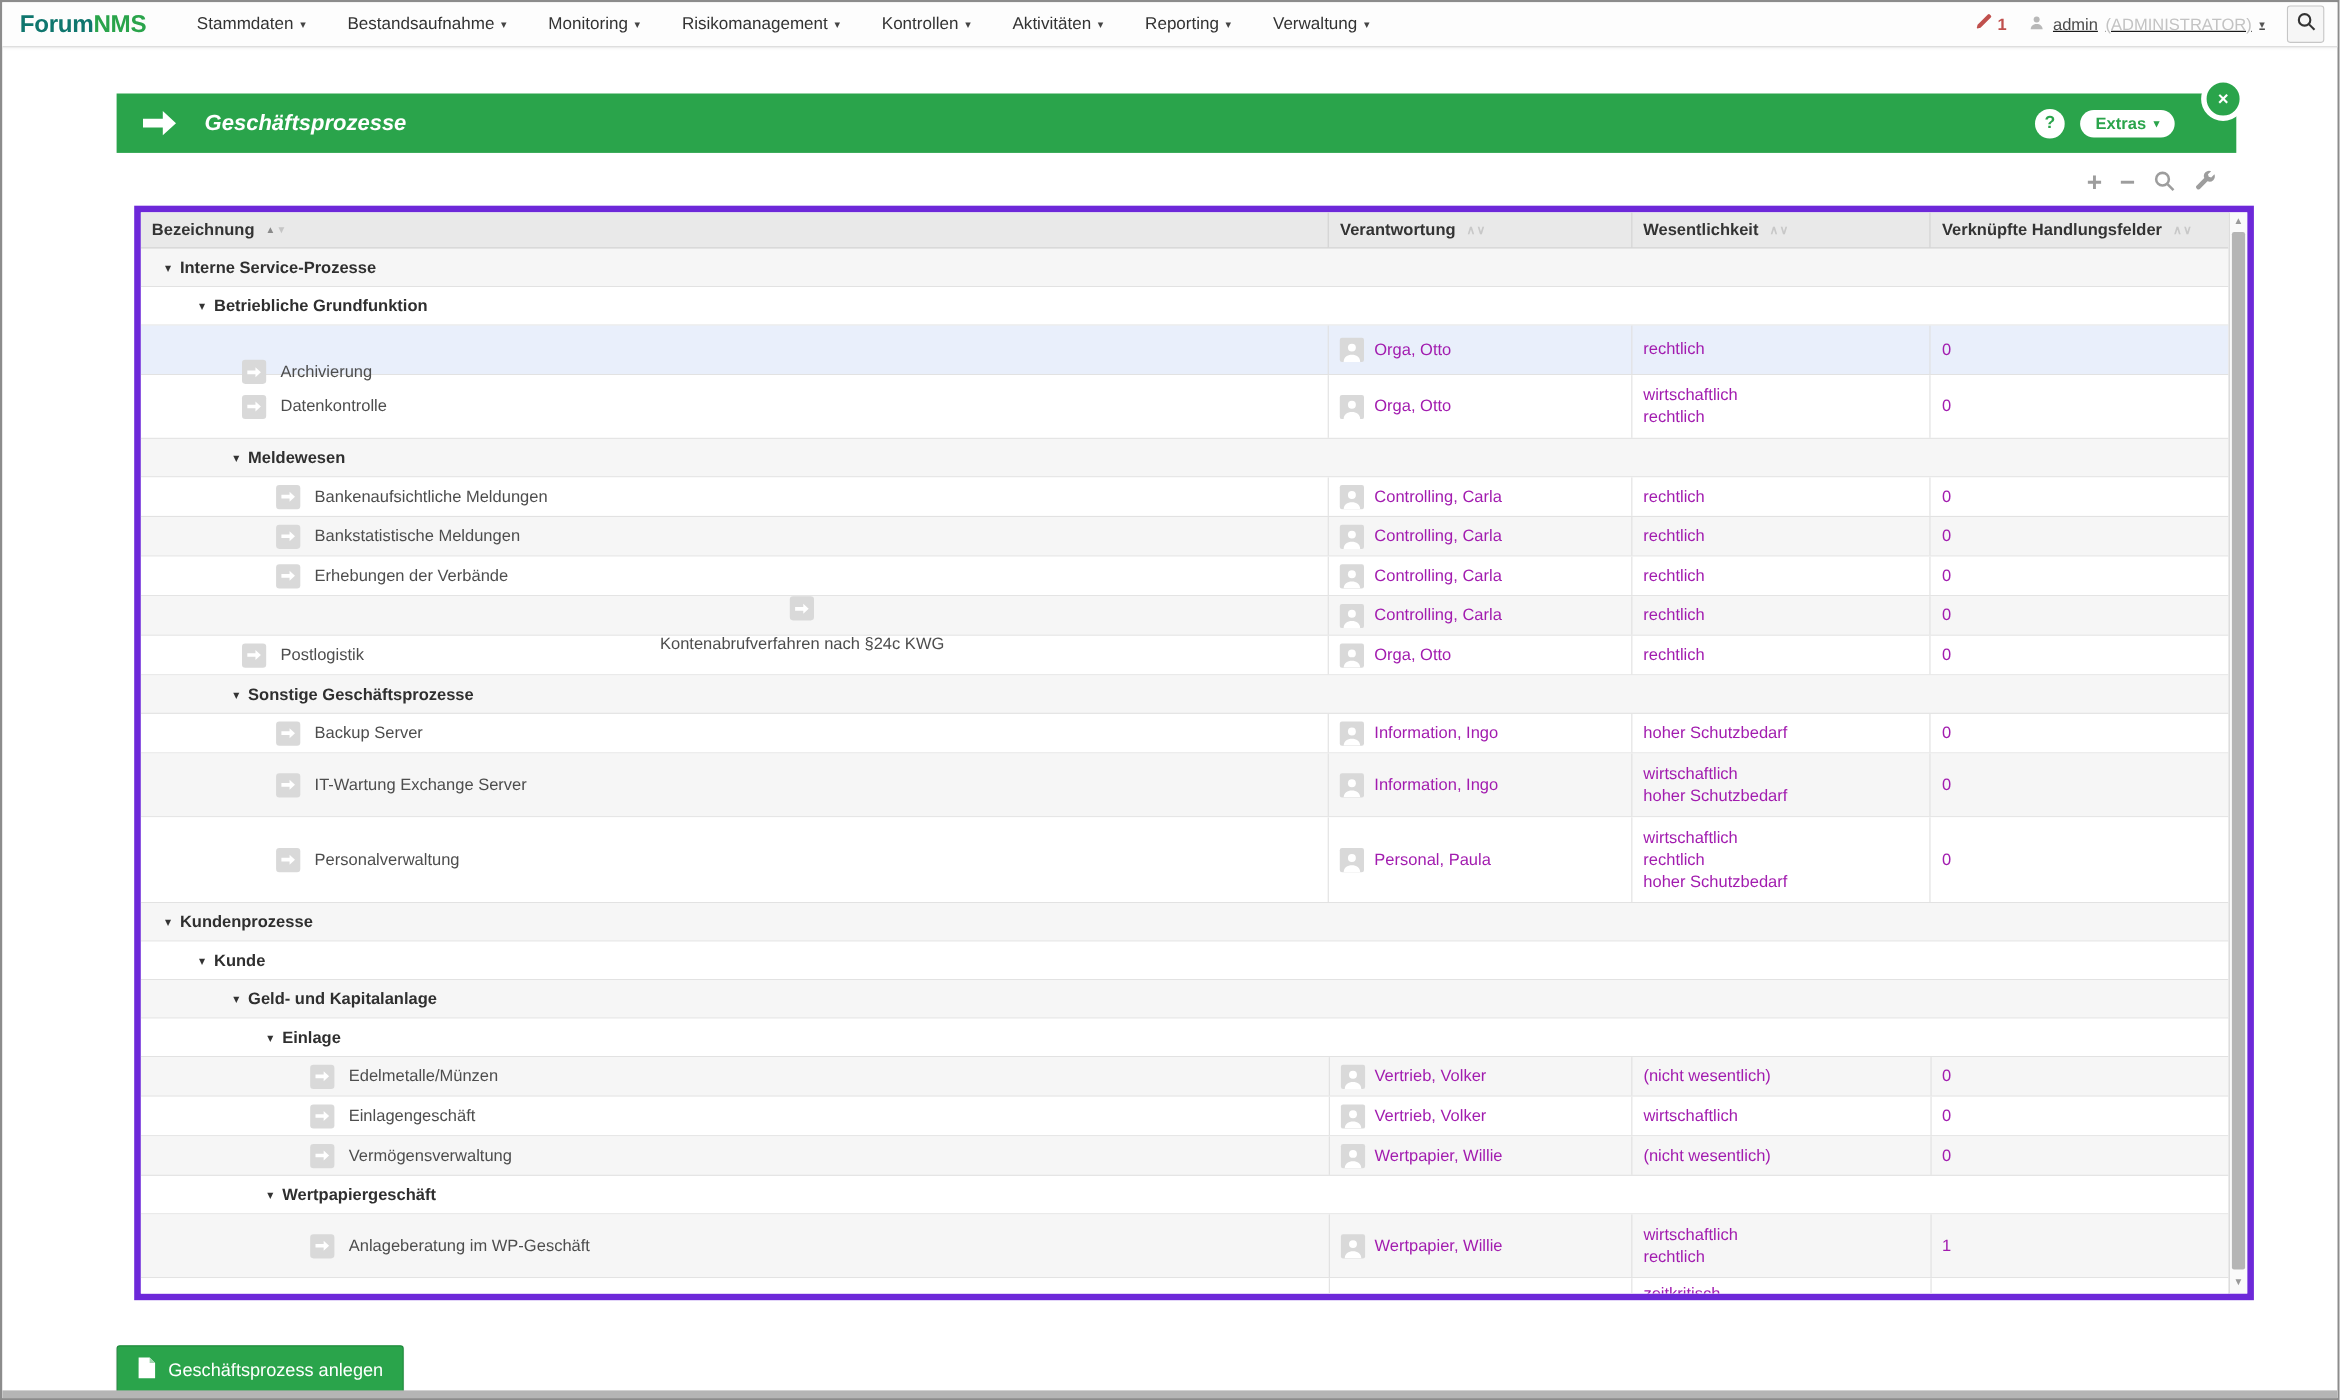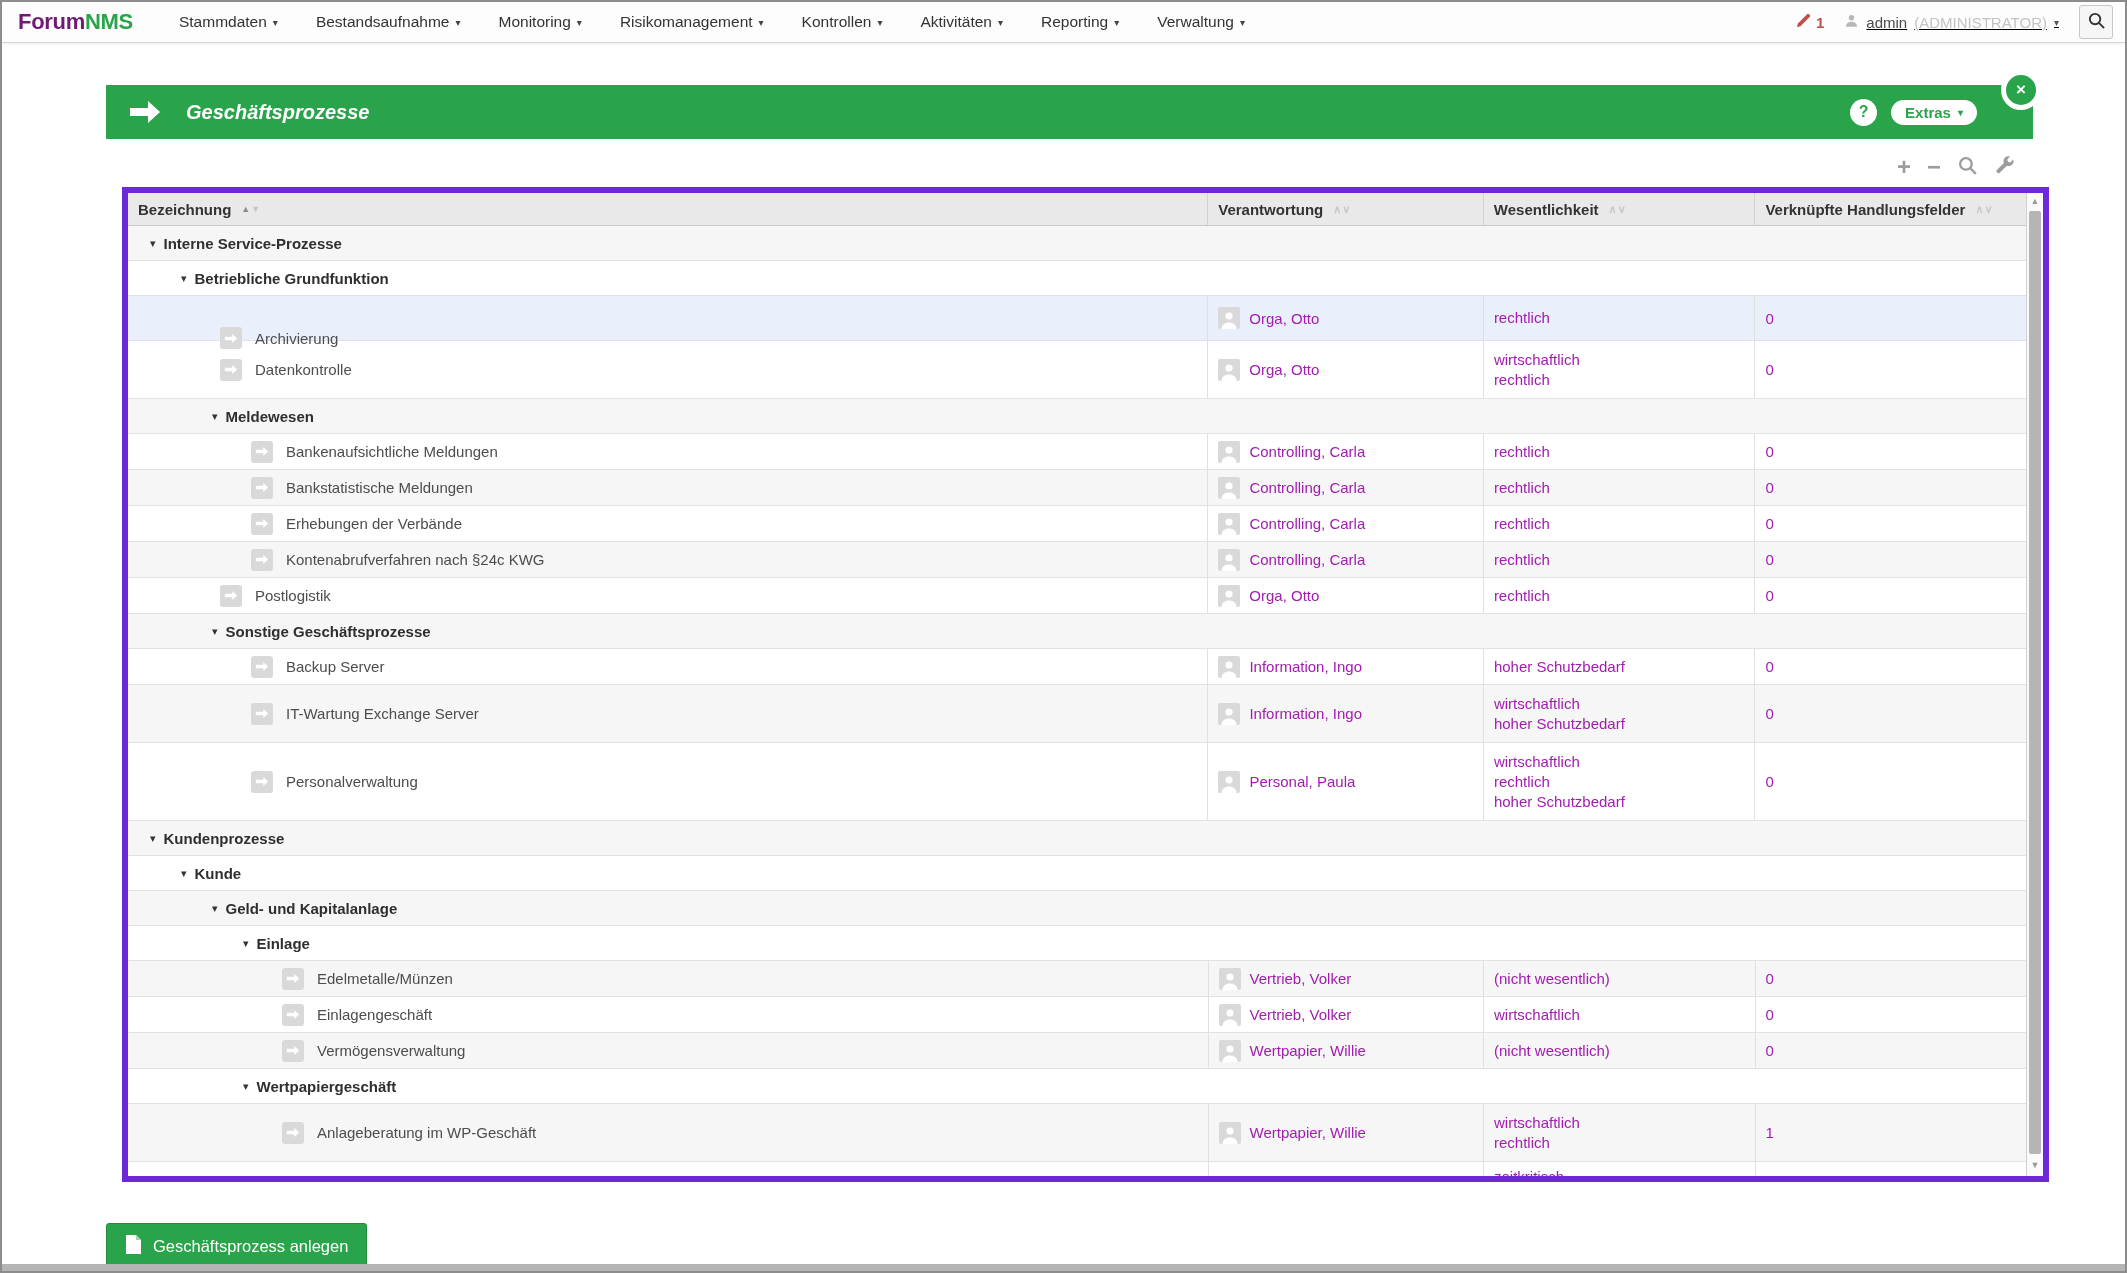--- a/index.html
+++ b/index.html
@@ -5,21 +5,21 @@
   * { margin:0; padding:0; box-sizing:border-box; }
   html,body { width:2127px; height:1273px; }
   body { font-family:"Liberation Sans", sans-serif; background:#fff; }
   .frame { position:relative; width:2127px; height:1273px; border:2px solid #8c8c8c; background:#fff; overflow:hidden; }
 
   
   .navbar { position:absolute; left:0; top:0; right:0; height:41px; background:#fdfdfd;
             border-bottom:1px solid #d6d6d6; box-shadow:0 1px 3px rgba(0,0,0,.07);
             display:flex; align-items:center; padding:0 12px 0 16px; z-index:5; }
   .logo { font-size:22px; font-weight:bold; letter-spacing:-.3px; cursor:pointer; white-space:nowrap; }
-  .logo .p1 { color:#701a75; } .logo .p2 { color:#2aa44b; }
+  .logo .p1 { color:#0f766e; } .logo .p2 { color:#2aa44b; }
   .menu { display:flex; align-items:center; gap:38px; margin-left:46px; }
   .menu-item { font-size:15.5px; color:#333; display:flex; align-items:center; gap:6px; cursor:pointer; white-space:nowrap; }
   .menu-item .caret { font-size:10px; color:#444; }
   .nav-right { margin-left:auto; display:flex; align-items:center; gap:20px; }
   .badge-edit { display:flex; align-items:center; gap:4px; color:#c0504d; font-weight:bold; font-size:15px; cursor:pointer; }
   .user { display:flex; align-items:center; gap:7px; font-size:15px; cursor:pointer;text-decoration:underline; }
   .user .uname { color:#4a4a4a; }
   .user .urole { color:#c3c3c3; }
   .user .caret { font-size:10px; color:#555; }
   .search-btn { width:34px; height:34px; border:1px solid #c6c6c6; background:#f6f6f6; border-radius:3px;
@@ -363,21 +363,21 @@
               <span>Controlling, Carla</span>
             </div>
             <div class="cell mats" style="width: 273px;">
               <div>rechtlich</div>
             </div>
             <div class="cell" style="width: 273px;">
               <span>0</span>
             </div>
           </div>
           <div class="row odd" style="height: 36px;">
-            <div class="c1" style="width: 1085px; padding-left: 123px;">
+            <div class="c1" style="width: 1085px; padding-left: 123px; flex-direction: column;">
               <span class="proc-icon">
                 <svg width="14" height="11" viewBox="0 0 34 26">
                   <path d="M2 9h18V2l12 11-12 11v-7H2z" fill="#fff"></path>
                 </svg>
               </span>
               <span class="p-label">Kontenabrufverfahren nach §24c KWG</span>
             </div>
             <div class="cell" style="width: 277px;">
               <span class="person-icon">
                 <svg width="22" height="20" viewBox="0 0 22 20">

